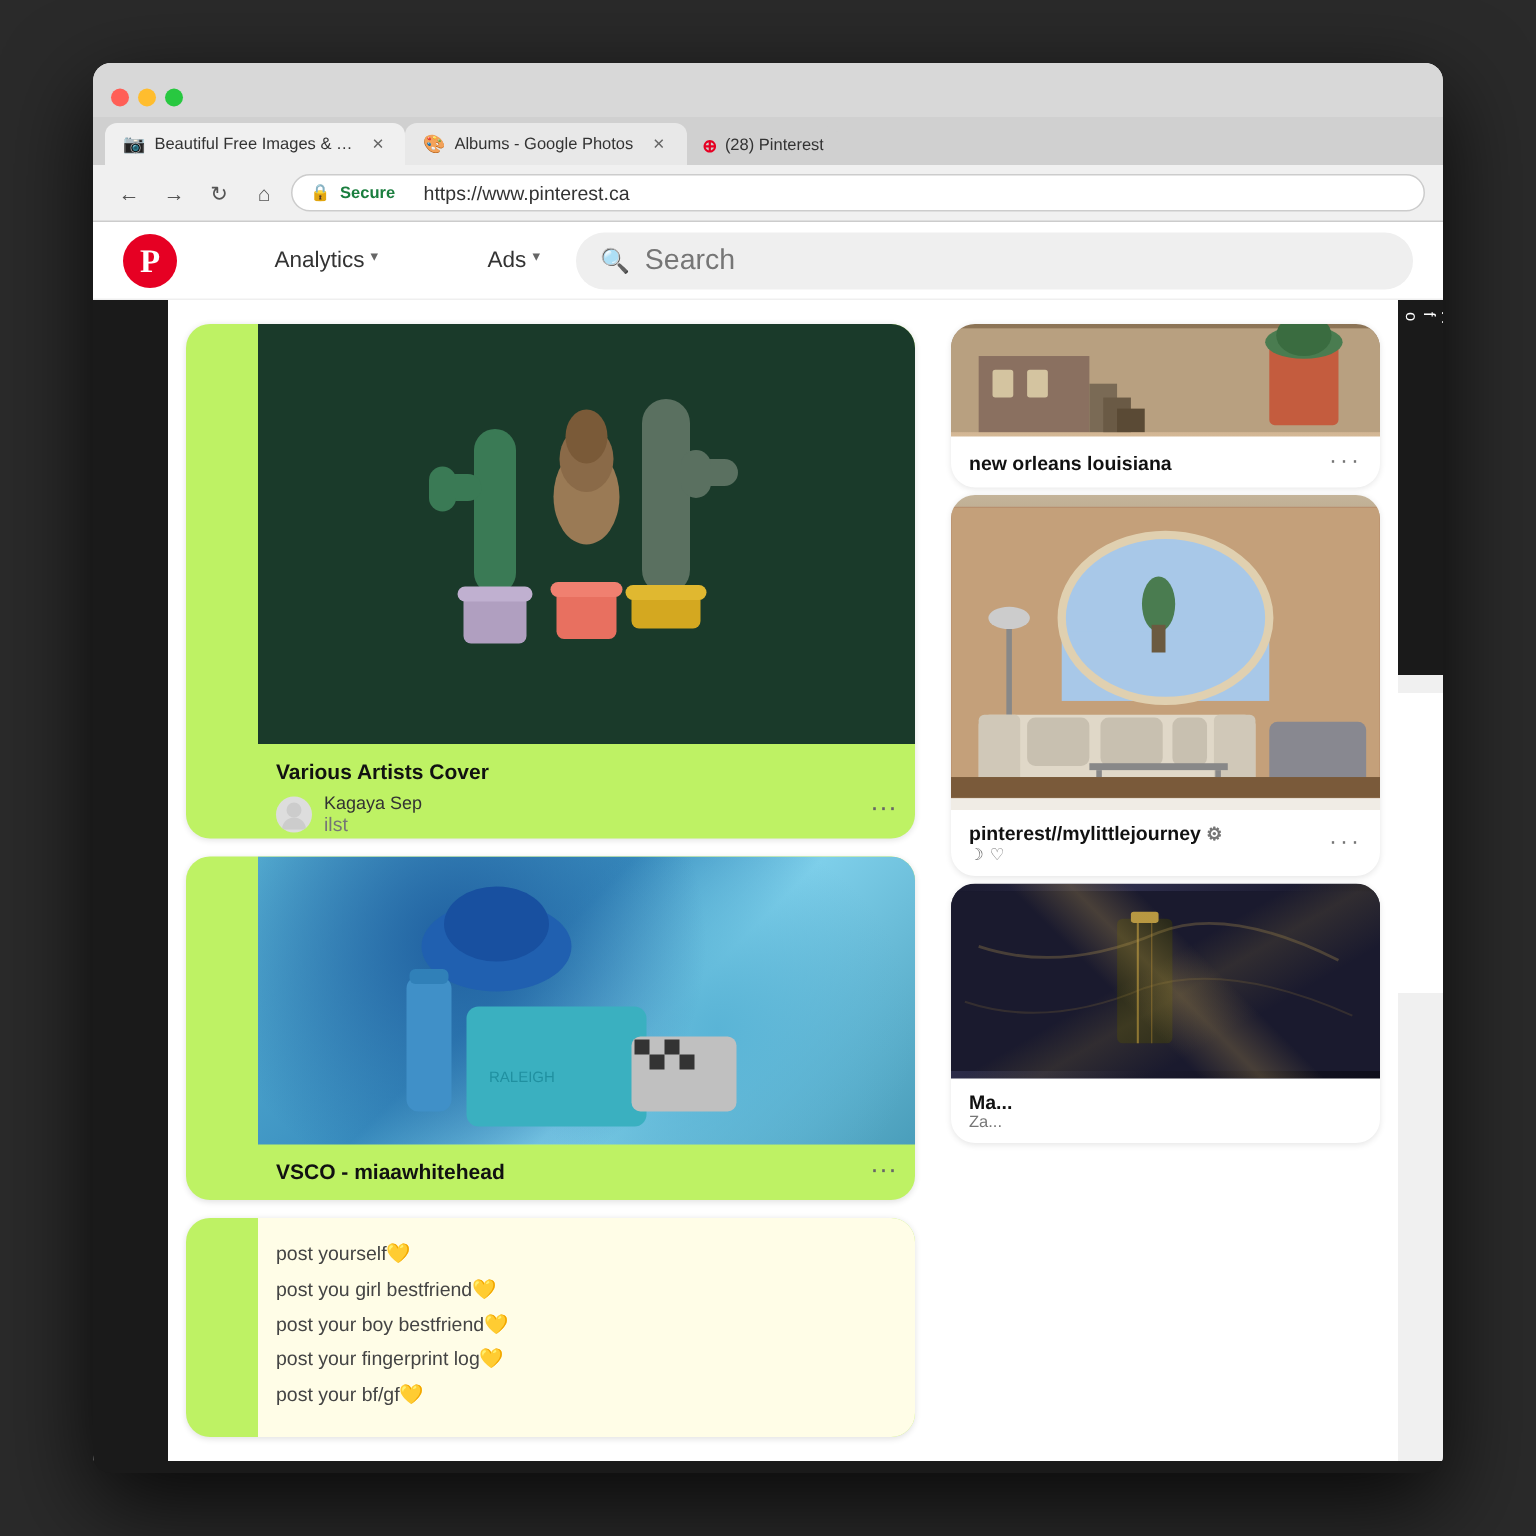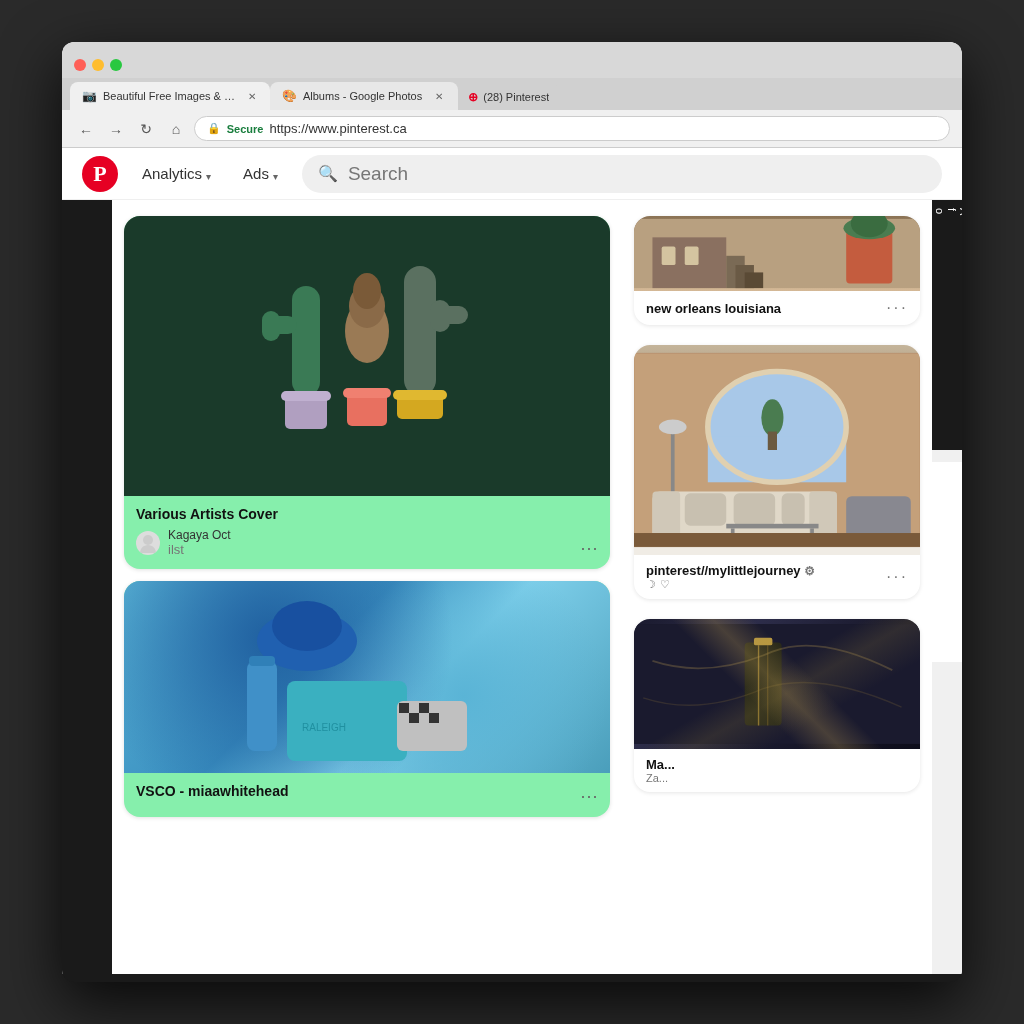--- a/index.html
+++ b/index.html
@@ -159,20 +159,21 @@
       font-size: 11px;
       font-weight: 600;
       display: flex;
       align-items: center;
       gap: 3px;
     }
 
     .url-text {
       color: #333;
       font-size: 13px;
+      margin-left: 13px;
     }
 
     
     .pinterest-header {
       display: flex;
       align-items: center;
       padding: 8px 20px;
       background: white;
       border-bottom: 1px solid #efefef;
       gap: 16px;
@@ -189,28 +190,29 @@
       justify-content: center;
       color: white;
       font-size: 22px;
       font-weight: bold;
       font-family: Georgia, serif;
       flex-shrink: 0;
     }
 
     .nav-item {
       display: flex;
-      align-items: flex-end;
+      align-items: flex-start;
       gap: 4px;
       font-size: 15px;
       color: #333;
       cursor: pointer;
       padding: 6px 8px;
       border-radius: 20px;
       font-weight: 500;
+      margin-left: 41px;
     }
 
     .chevron-down {
       font-size: 10px;
       color: #666;
     }
 
     .search-bar {
       flex: 1;
       display: flex;
@@ -257,26 +259,27 @@
     }
 
     .pin-column {
       flex: 1;
       display: flex;
       flex-direction: column;
       gap: 12px;
     }
 
     .pin-card {
-      background: #86efac;
+      background: #bef264;
       border-radius: 16px;
       overflow: hidden;
       box-shadow: 0 1px 4px rgba(0,0,0,0.12);
       position: relative;
       cursor: pointer;
+      padding-left: 48px;
     }
 
     
     .cactus-image {
       width: 100%;
       height: 280px;
       background: #1a3a2a;
       display: flex;
       align-items: flex-end;
       justify-content: center;
@@ -352,21 +355,21 @@
       font-size: 18px;
       line-height: 1;
       cursor: pointer;
     }
 
     
     .right-section {
       width: 310px;
       display: flex;
       flex-direction: column;
-      gap: 20px;
+      gap: 5px;
       padding: 16px 12px;
       flex-shrink: 0;
       overflow: hidden;
     }
 
     .right-pin-card {
       background: white;
       border-radius: 16px;
       overflow: hidden;
       box-shadow: 0 1px 4px rgba(0,0,0,0.1);
@@ -561,21 +564,21 @@
           <div class="pin-info">
             <div class="pin-title">Various Artists Cover</div>
             <div class="pin-author">
               <div class="author-avatar">
                 <svg width="24" height="24" viewBox="0 0 24 24">
                   <circle cx="12" cy="9" r="5" fill="#ccc"></circle>
                   <path d="M4 22c0-4.4 3.6-8 8-8s8 3.6 8 8" fill="#ccc"></path>
                 </svg>
               </div>
               <div>
-                <div style="font-size:12px;font-weight:500;color:#333">Kagaya Oct</div>
+                <div style="font-size:12px;font-weight:500;color:#333">Kagaya Sep</div>
                 <div style="font-size:13px;color:#767676">ilst</div>
               </div>
             </div>
           </div>
           <span class="pin-menu-dots">···</span>
         </div>
 
         <div class="pin-card">
           <div class="blue-items-photo">
             <div class="photo-overlay-items"></div>
@@ -597,20 +600,29 @@
               <rect x="182" y="132" width="10" height="10" fill="#333"></rect>
               <rect x="202" y="132" width="10" height="10" fill="#333"></rect>
             </svg>
           </div>
           <div class="pin-info">
             <div class="pin-title">VSCO - miaawhitehead</div>
           </div>
           <span class="pin-menu-dots">···</span>
         </div>
 
+        <div class="pin-card">
+          <div class="text-post">
+            <div style="font-size:13px;color:#444;line-height:1.8">post yourself💛</div>
+            <div style="font-size:13px;color:#444;line-height:1.8">post you girl bestfriend💛</div>
+            <div style="font-size:13px;color:#444;line-height:1.8">post your boy bestfriend💛</div>
+            <div style="font-size:13px;color:#444;line-height:1.8">post your fingerprint log💛</div>
+            <div style="font-size:13px;color:#444;line-height:1.8">post your bf/gf💛</div>
+          </div>
+        </div>
 
       </div>
     </div>
 
     <div class="right-section">
 
       <div class="right-pin-card">
         <div class="new-orleans-img">
           <svg width="100%" height="75" viewBox="0 0 310 75">
 

